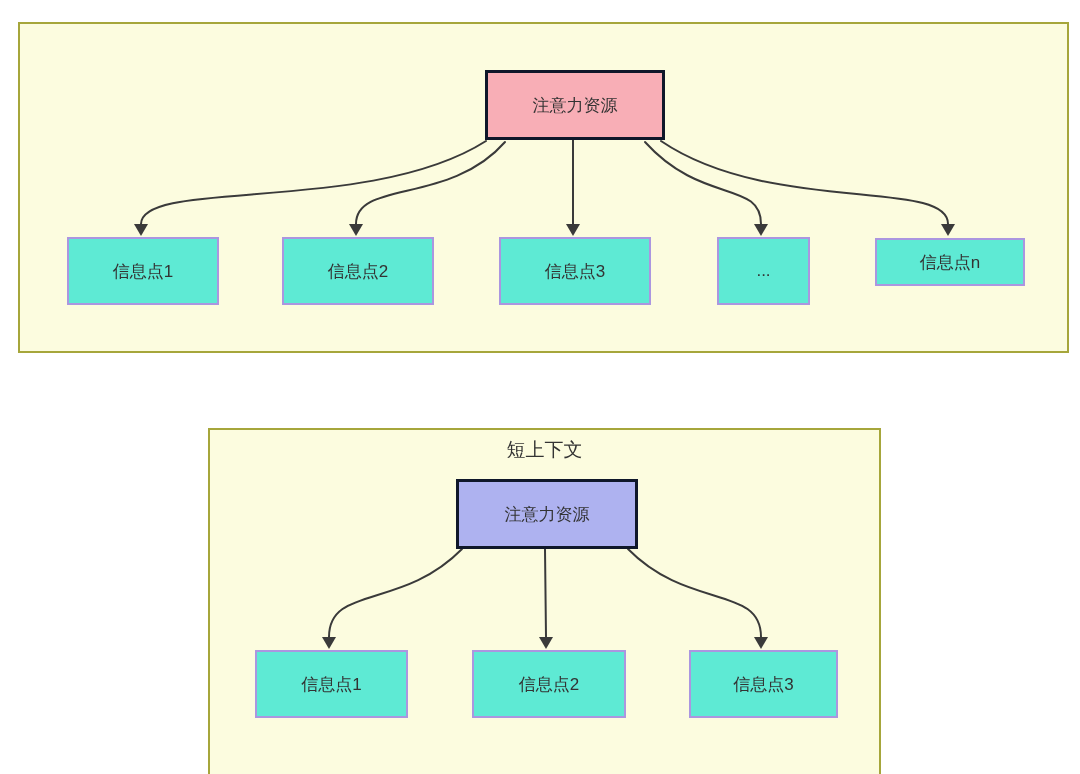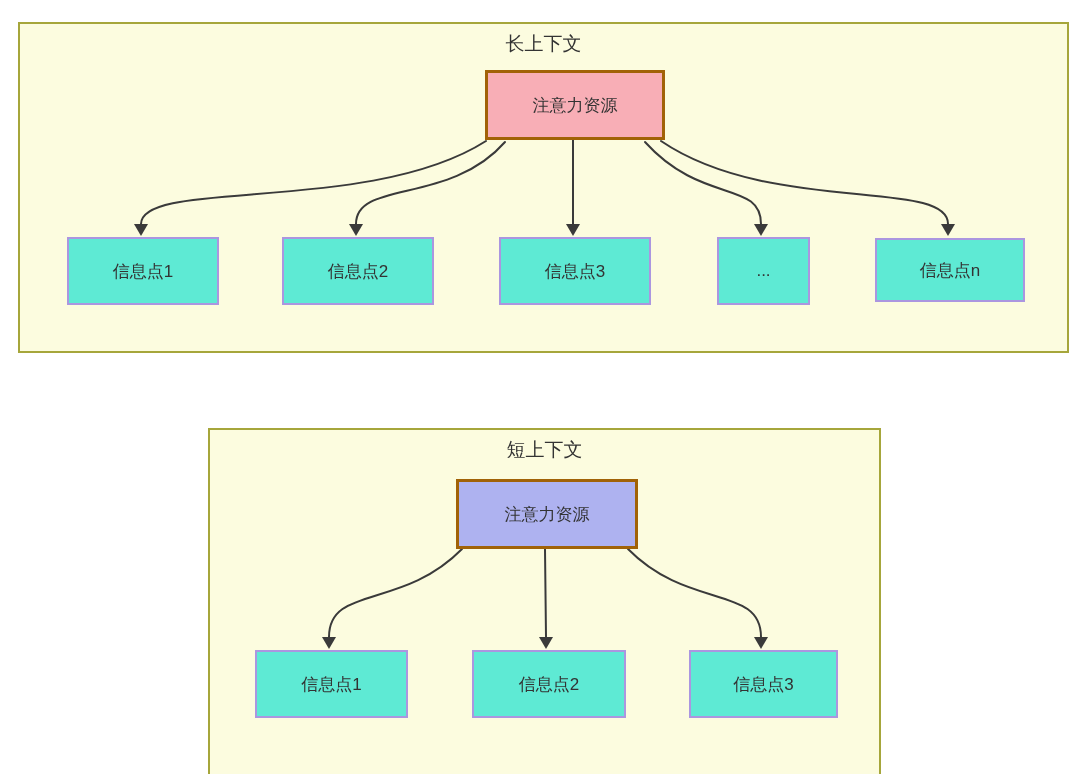--- a/index.html
+++ b/index.html
@@ -37,34 +37,34 @@
     position: absolute;
     box-sizing: border-box;
     display: flex;
     align-items: center;
     justify-content: center;
     font-size: 17px;
     color: #333333;
     z-index: 2;
   }
   .attention {
-    border: 3px solid #a16207;
+    border: 3px solid #0f172a;
     font-size: 17px;
   }
   .attention-long  { left: 465px; top: 46px; width: 180px; height: 70px; background: #f8aeb6; }
   .attention-short { left: 246px; top: 49px; width: 182px; height: 70px; background: #aeb2f0; }
   .info {
     background: #5eead4;
     border: 2px solid #ab96e0;
   }
   .pl-i1 { left: 47px;  top: 213px; width: 152px; height: 68px; }
   .pl-i2 { left: 262px; top: 213px; width: 152px; height: 68px; }
   .pl-i3 { left: 479px; top: 213px; width: 152px; height: 68px; }
   .pl-i4 { left: 697px; top: 213px; width: 93px;  height: 68px; }
-  .pl-i5 { left: 855px; top: 214px; width: 150px; height: 64px; }
+  .pl-i5 { left: 855px; top: 214px; width: 150px; height: 48px; }
   .ps-i1 { left: 45px;  top: 220px; width: 153px; height: 68px; }
   .ps-i2 { left: 262px; top: 220px; width: 154px; height: 68px; }
   .ps-i3 { left: 479px; top: 220px; width: 149px; height: 68px; }
   .arrow-layer {
     position: absolute;
     left: 0;
     top: 0;
     width: 1080px;
     height: 774px;
     z-index: 1;
@@ -80,21 +80,20 @@
     fill: #3a3a3a;
     stroke: none;
   }
 </style>
 </head>
 <body>
 
 <div class="canvas">
 
   <div class="panel panel-long">
-    <div class="panel-title">长上下文</div>
     <div class="node attention attention-long">
       <span>注意力资源</span>
     </div>
     <div class="node info pl-i1">
       <span>信息点1</span>
     </div>
     <div class="node info pl-i2">
       <span>信息点2</span>
     </div>
     <div class="node info pl-i3">

